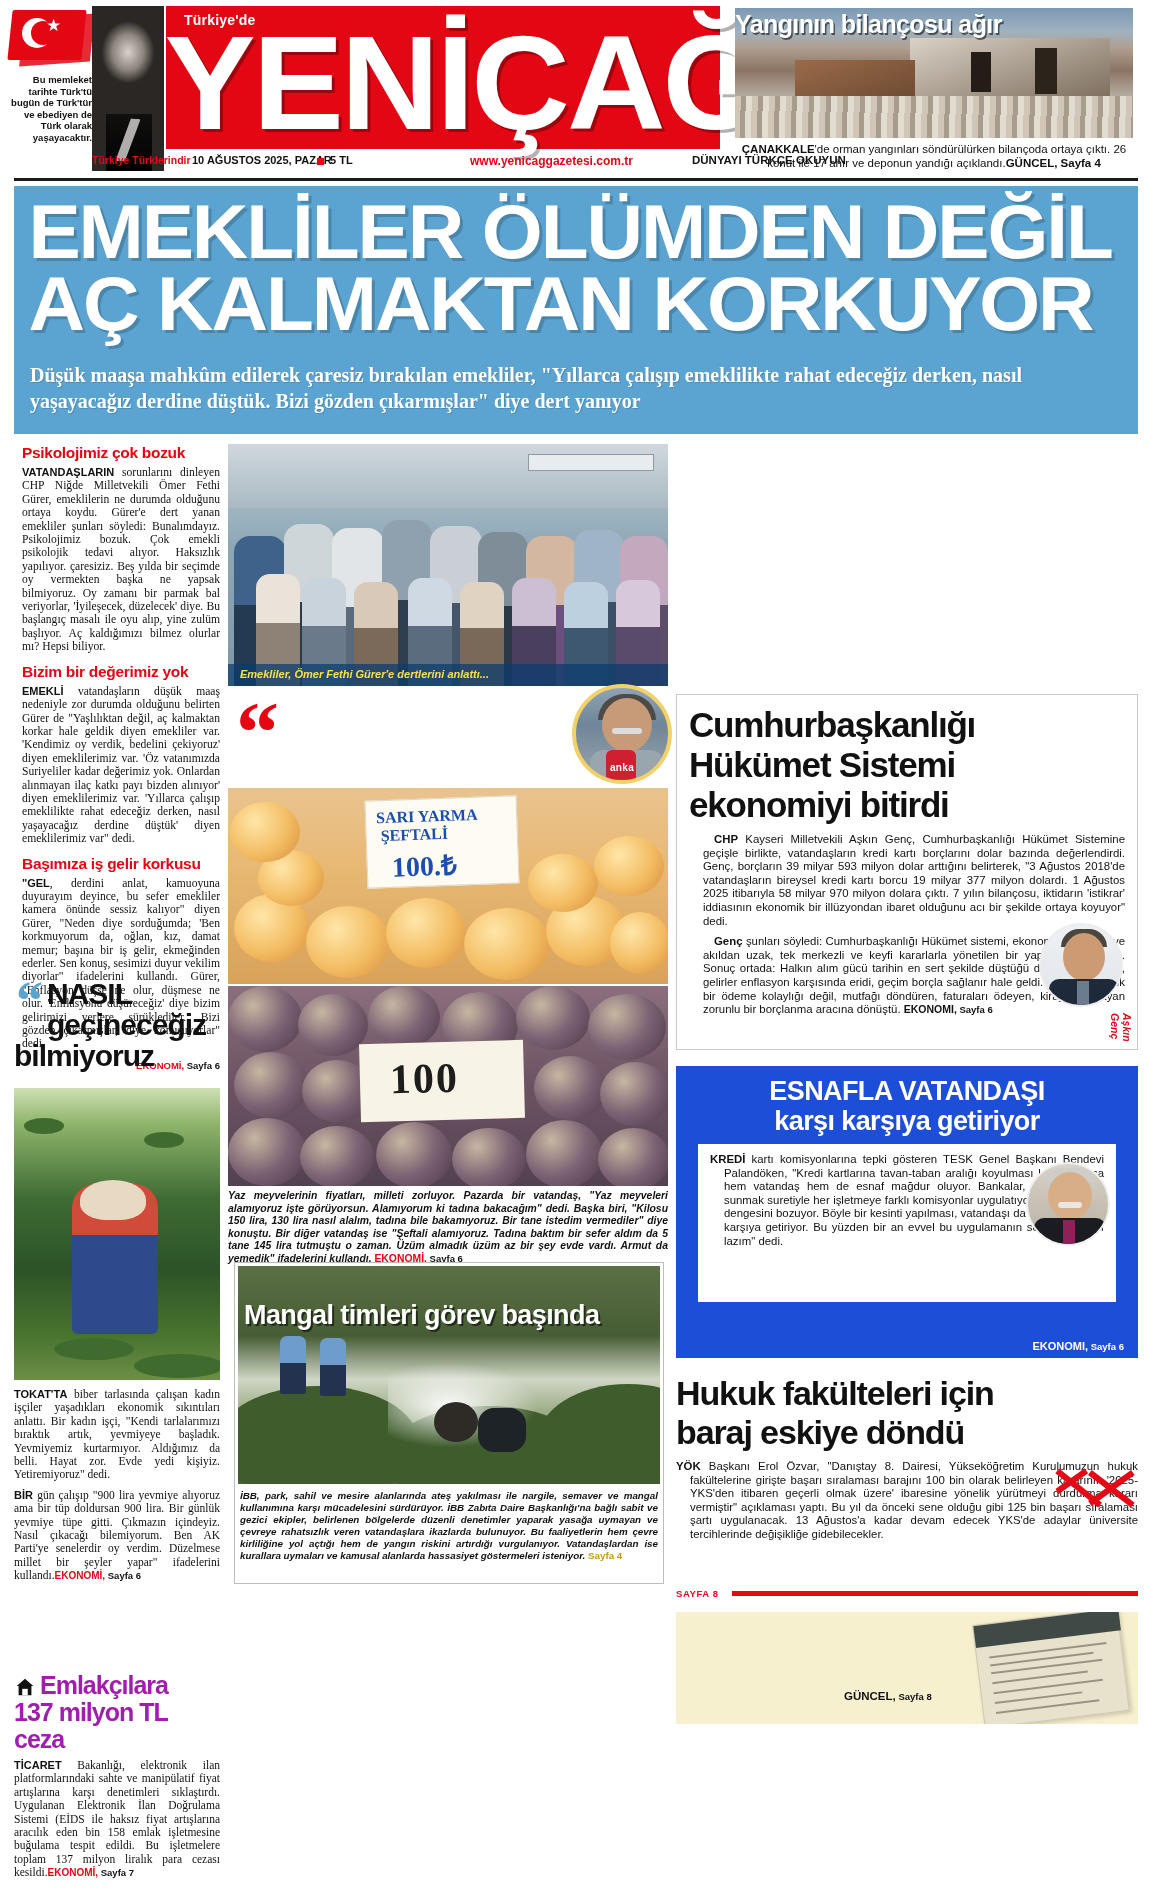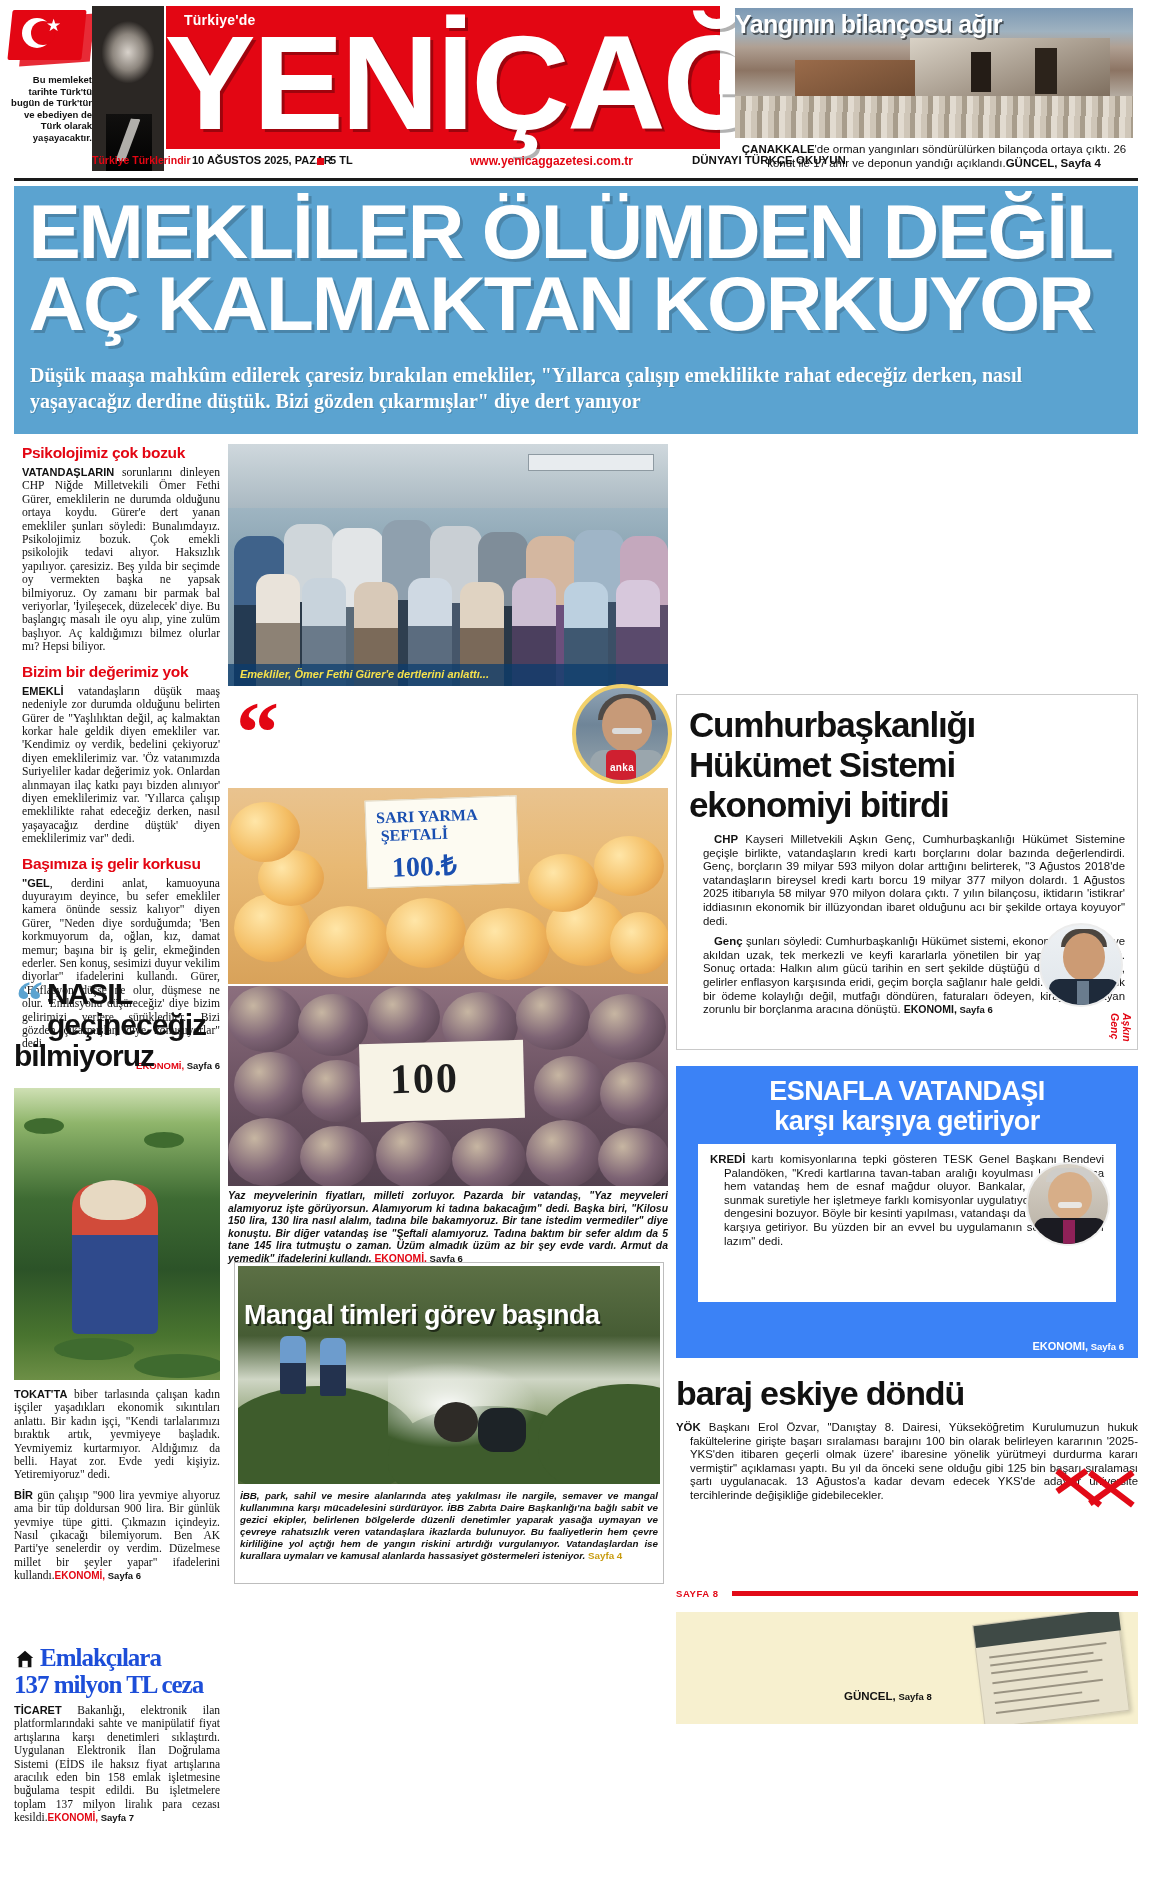--- a/index.html
+++ b/index.html
@@ -189,22 +189,22 @@
   .nasil-cap {
     position:absolute; left:14px; top:1388px; width:206px;
     font-family:"Liberation Serif", serif;
     font-size:11.5px; line-height:13.4px; color:#111; text-align:justify;
   }
   .nasil-cap .lead-in { font-family:"Liberation Sans", sans-serif; font-weight:bold; font-size:11px;}
 
   
   .emlak { position:absolute; left:14px; top:1644px; width:206px; }
   .emlak-h {
-    font-family:Liberation Serif, serif; font-weight:bold;
-    font-size:25px; line-height:27px; color:#1d4ed8; letter-spacing:-1px;
+    font-family:Liberation Sans, sans-serif; font-weight:bold;
+    font-size:25px; line-height:27px; color:#a21caf; letter-spacing:-1px;margin-top:28px;
   }
   .emlak-icon {
     display:inline-block; width:22px; height:22px; vertical-align:-4px; margin-right:4px;
   }
   .emlak-body {
     font-family:"Liberation Serif", serif; font-size:11.5px; line-height:13.4px;
     color:#111; text-align:justify; margin-top:6px;
   }
   .emlak-body .lead-in{font-family:"Liberation Sans", sans-serif;font-weight:bold;font-size:11px;}
 
@@ -354,21 +354,21 @@
     font-family:"Liberation Sans", sans-serif; font-weight:bold; font-style:italic;
     font-size:10.5px; color:#e30613;
     writing-mode:vertical-rl; text-orientation:mixed;
   }
   .ref-eko { font-family:"Liberation Sans", sans-serif; font-weight:bold; font-size:10.5px; }
   .ref-eko .r{color:#111;}
   .ref-eko .s{font-size:9.5px;}
 
   .esnaf-box {
     position:absolute; left:676px; top:1066px; width:462px; height:292px;
-    background:#3b82f6; padding:10px 12px 8px 12px;
+    background:#1d4ed8; padding:10px 12px 8px 12px;
   }
   .esnaf-h {
     font-family:"Liberation Sans", sans-serif; font-weight:bold; color:#fff;
     font-size:27px; line-height:30px; text-align:center; letter-spacing:-.6px;
   }
   .esnaf-inner {
     position:absolute; left:22px; top:78px; width:418px; height:158px;
     background:#fff; padding:9px 12px;
   }
   .esnaf-inner .t {
@@ -664,20 +664,21 @@
         <div class="ms"></div>
         <div class="sut"></div>
         <div class="tie"></div>
     </div>
   </div>
   <div class="esnaf-ref"><span>EKONOMI,</span><span class="s"> Sayfa 6</span></div>
 </div>
 
 <div class="hukuk">
   <div class="hukuk-h">
+    <div>Hukuk fakülteleri için</div>
     <div>baraj eskiye döndü</div>
   </div>
   <div class="hukuk-body"><b>YÖK</b><span> Başkanı Erol Özvar, "Danıştay 8. Dairesi, Yükseköğretim Kurulumuzun hukuk fakültelerine girişte başarı sıralaması barajını 100 bin olarak belirleyen kararının '2025-YKS'den itibaren geçerli olmak üzere' ibaresine yönelik yürütmeyi durdurma kararı vermiştir" açıklaması yaptı. Bu yıl da önceki sene olduğu gibi 125 bin başarı sıralaması şartı uygulanacak. 13 Ağustos'a kadar devam edecek YKS'de adaylar üniversite tercihlerinde değişikliğe gidebilecekler.</span></div>
   <svg class="yok-logo" viewBox="0 0 100 60">
     <g stroke="#e20a17" stroke-width="7" fill="none">
       <line x1="6" y1="10" x2="56" y2="50"></line>
       <line x1="6" y1="34" x2="40" y2="10"></line>
       <line x1="44" y1="12" x2="94" y2="50"></line>
       <line x1="44" y1="48" x2="94" y2="12"></line>
     </g>

